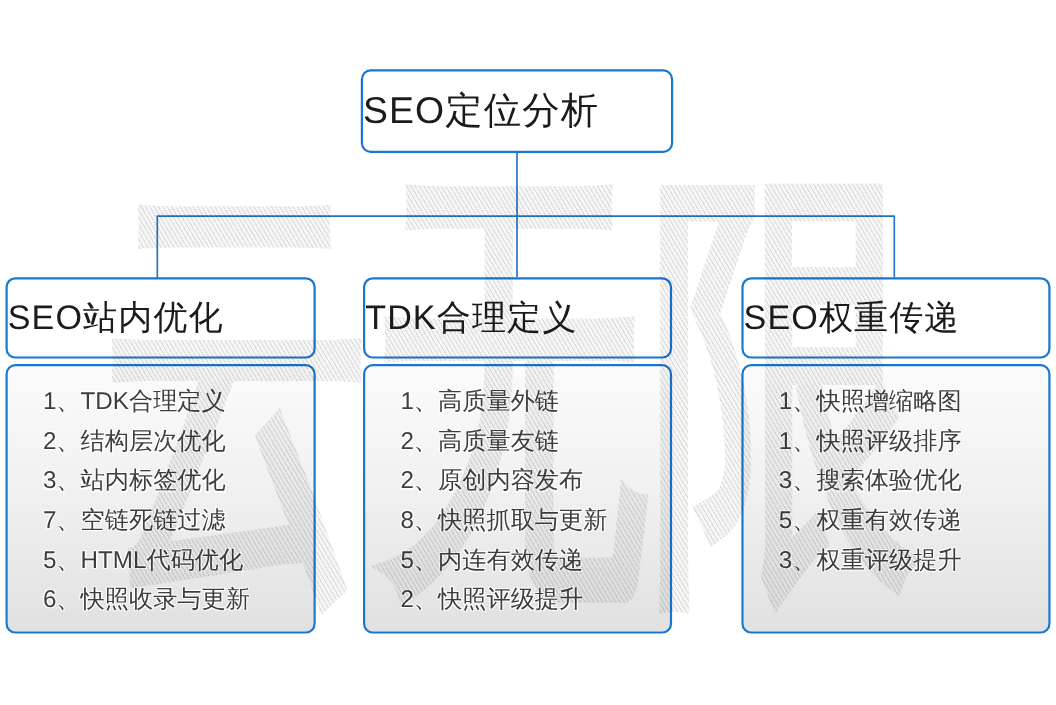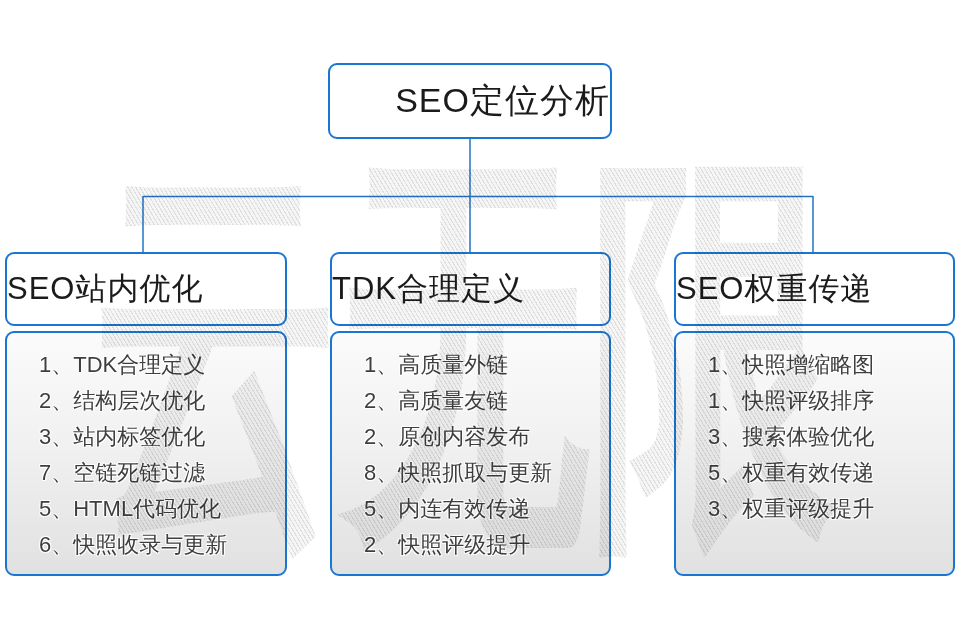--- a/index.html
+++ b/index.html
@@ -28,21 +28,21 @@
   .root-box {
     position: absolute;
     left: 328px; top: 63px;
     width: 284px; height: 76px;
     box-sizing: border-box;
     background: #ffffff;
     border: 2px solid #1a76d2;
     border-radius: 9px;
     display: flex;
     align-items: center;
-    justify-content: flex-end;
+    justify-content: flex-start;
     z-index: 2;
   }
   .root-box .node-title {
     font-size: 34px;
     color: #1b1b1b;
     letter-spacing: 1px;
   }
 
   
   .column { position: absolute; top: 252px; z-index: 2; }

